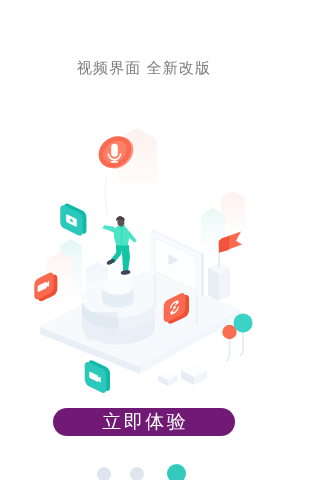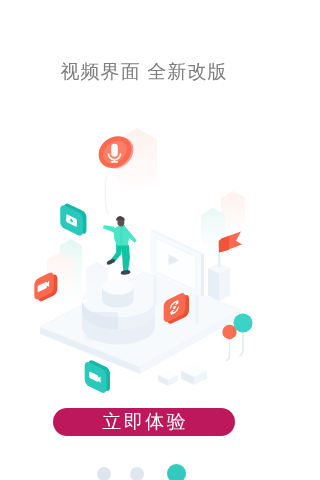--- a/index.html
+++ b/index.html
@@ -1,23 +1,23 @@
 <!DOCTYPE html>
 <html><head>
 <meta charset="utf-8">
 <style>
   * { margin:0; padding:0; box-sizing:border-box; }
   html,body { width:288px; height:480px; overflow:hidden; background:#ffffff; }
   body { font-family:"Liberation Sans", sans-serif; }
   #stage { position:relative; width:288px; height:480px; background:#ffffff; }
   .title { position:absolute; left:0; top:59px; width:288px; text-align:center;
-           font-size:19px; color:#7d7d7d; letter-spacing:1.1px; }
+           font-size:15px; color:#7d7d7d; letter-spacing:1.1px; }
   .illus { position:absolute; left:0; top:0; width:288px; height:480px; }
   .btn { position:absolute; left:53px; top:408px; width:182px; height:28px;
-         border-radius:23px; background:#be185d; color:#fff; font-size:19px;
+         border-radius:23px; background:#701a75; color:#fff; font-size:19px;
          display:flex; align-items:center; justify-content:center; letter-spacing:2.5px;
          text-indent:2.5px; }
   .dots { position:absolute; left:0; top:466px; width:288px; height:20px; }
   .dot { position:absolute; border-radius:50%; }
   .dot1 { left:97px; top:1px; width:14px; height:14px; background:#dde5ee; }
   .dot2 { left:130px; top:1px; width:14px; height:14px; background:#dfe6ee; }
   .dot3 { left:167px; top:-2px; width:19px; height:19px; background:#33cabd; }
 </style>
 </head>
 <body>

